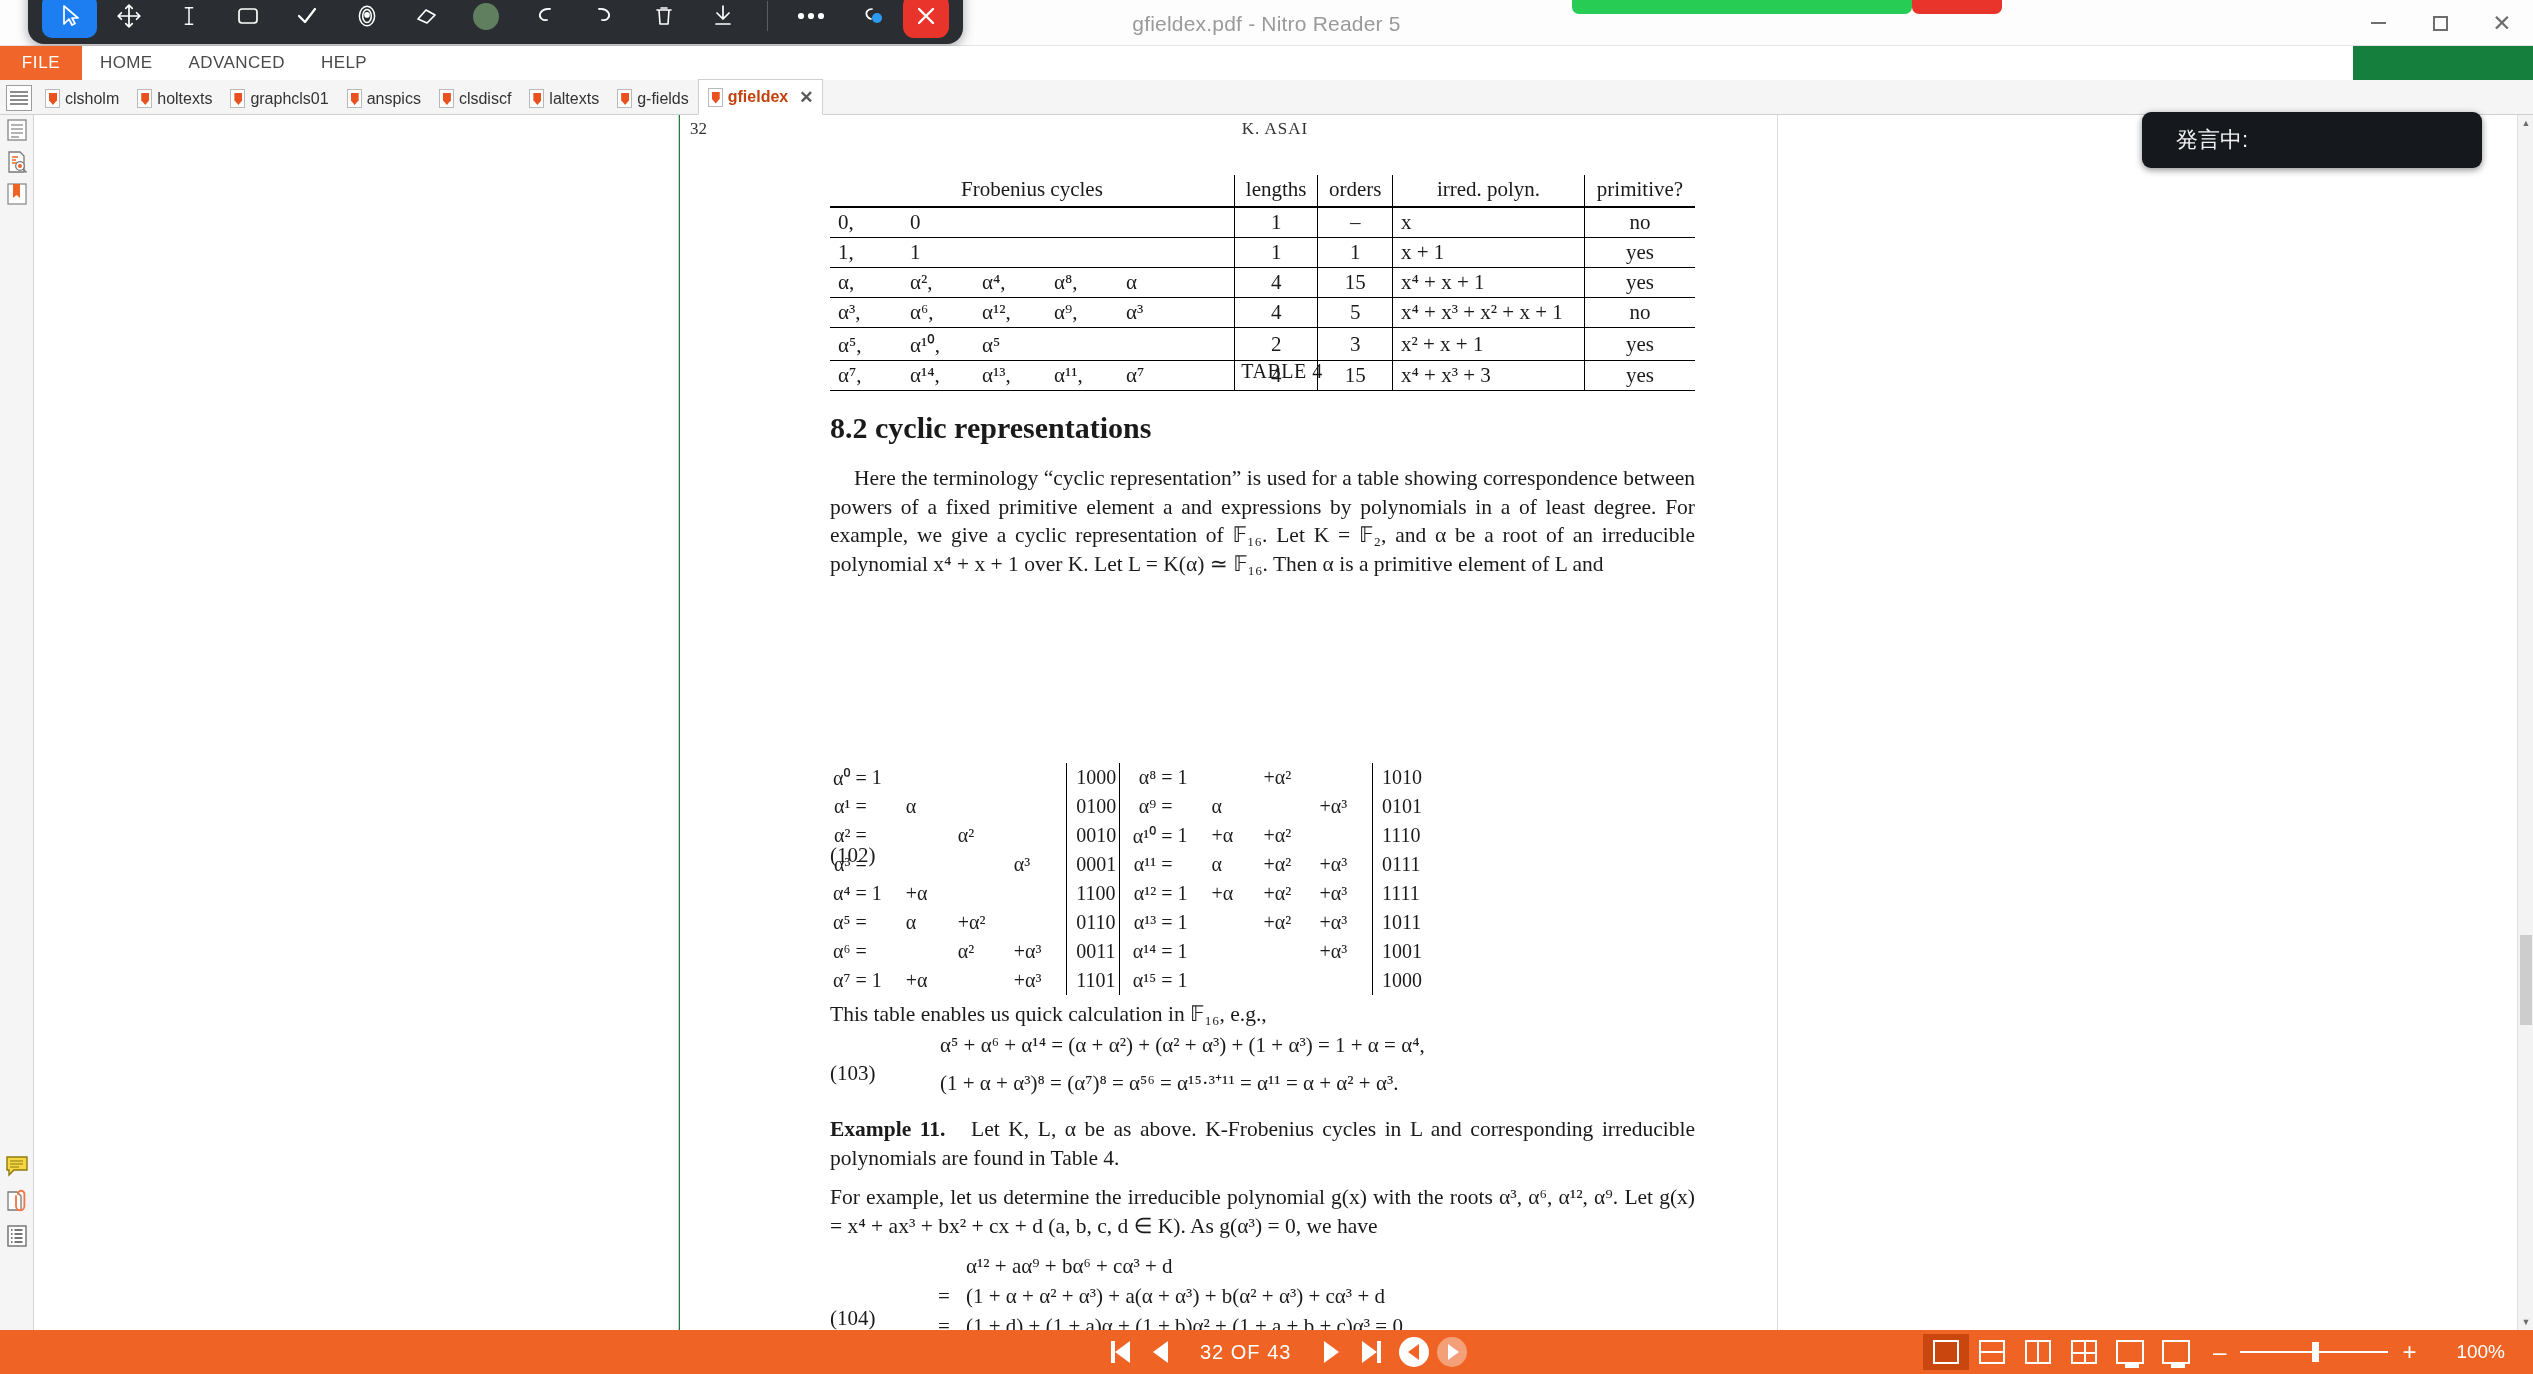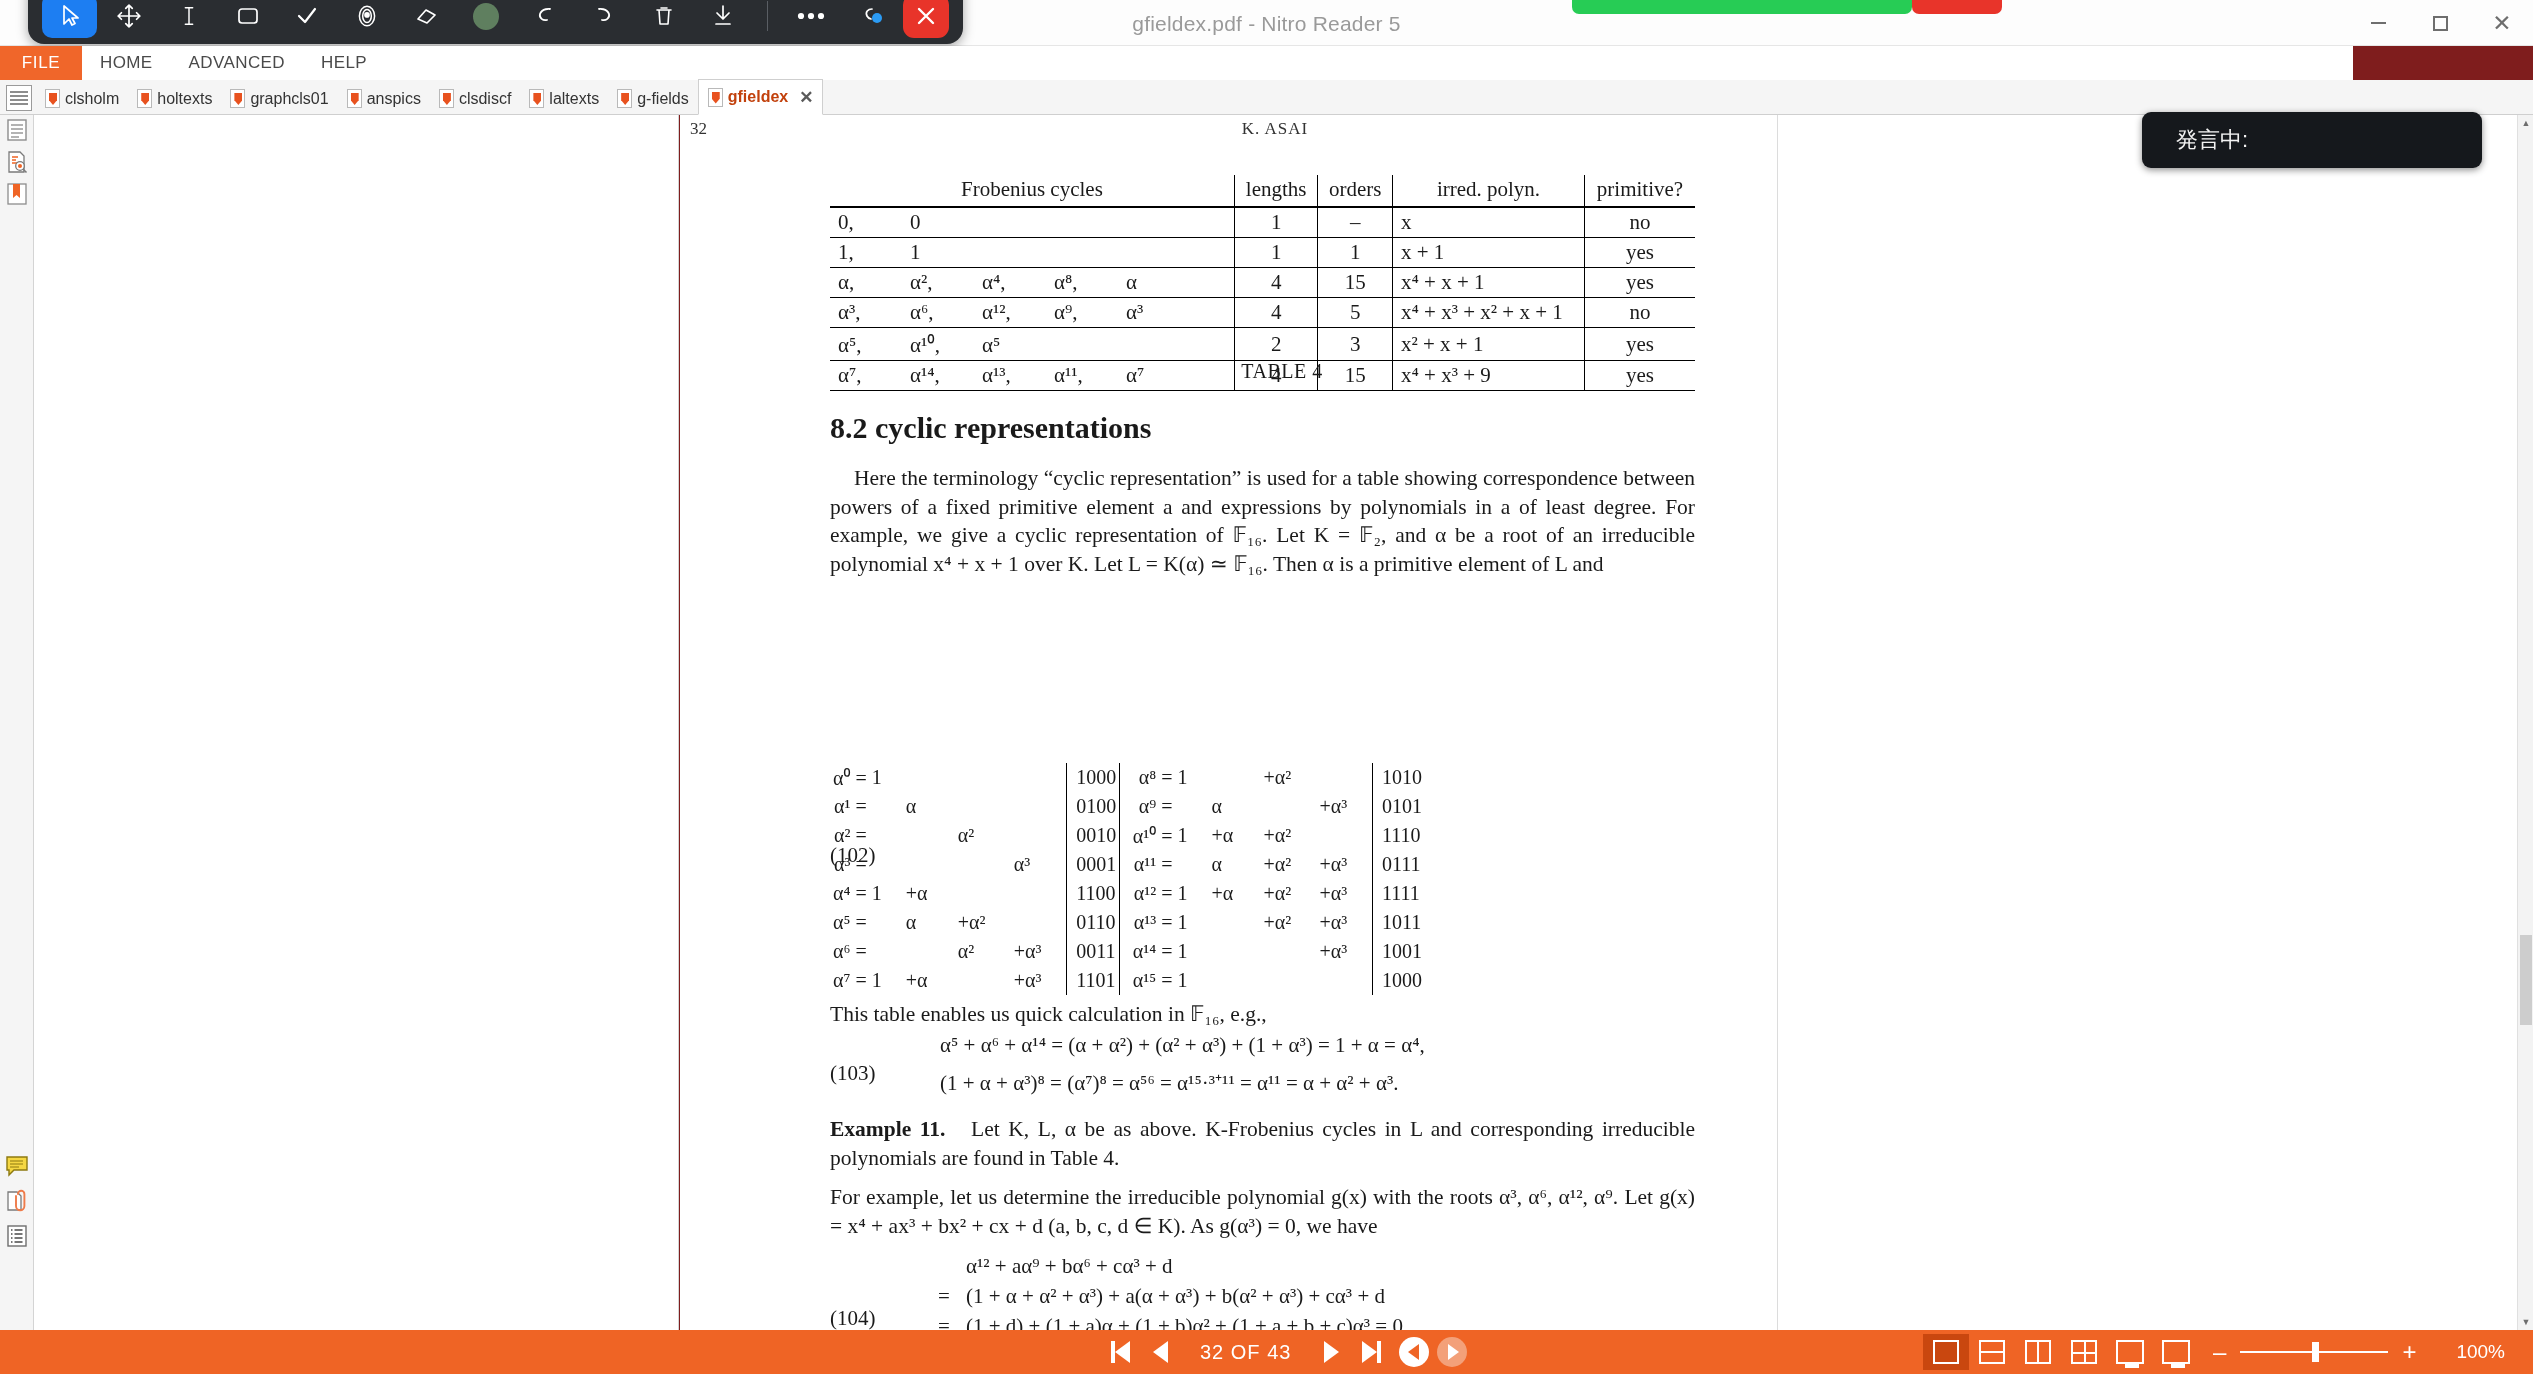--- a/index.html
+++ b/index.html
@@ -2,21 +2,21 @@
 <html><head>
 <meta charset="utf-8">
 <style>
   * { box-sizing: border-box; margin: 0; padding: 0; }
   html, body {
     width: 2533px; height: 1374px;
     background: #ffffff;
     font-family: "Liberation Sans", sans-serif;
     overflow: hidden;
   }
-  #app { position: relative; width: 2533px; height: 1374px; background: #7f1d1d; }
+  #app { position: relative; width: 2533px; height: 1374px; background: #15803d; }
 
   
   .top-strip { position: absolute; top: 0; height: 14px; }
   #strip-green { left: 1572px; width: 340px; background: #27cc55; border-radius: 0 0 7px 7px; }
   #strip-red   { left: 1912px; width: 90px;  background: #e8342a; border-radius: 0 0 7px 7px; }
 
   
   #titlebar {
     position: absolute; top: 0; left: 0; width: 2533px; height: 46px;
     background: #fdfdfd; border-bottom: 1px solid #e6e6e6;
@@ -487,21 +487,21 @@
                 <td><span class="cyc">α⁵,</span><span class="cyc">α¹⁰,</span><span class="cyc">α⁵</span><span class="cyc"></span><span class="cyc"></span></td>
                 <td class="ctr vl">2</td>
                 <td class="ctr vl">3</td>
                 <td class="vl">x² + x + 1</td>
                 <td class="ctr vl">yes</td>
               </tr>
               <tr>
                 <td><span class="cyc">α⁷,</span><span class="cyc">α¹⁴,</span><span class="cyc">α¹³,</span><span class="cyc">α¹¹,</span><span class="cyc">α⁷</span></td>
                 <td class="ctr vl">4</td>
                 <td class="ctr vl">15</td>
-                <td class="vl">x⁴ + x³ + 9</td>
+                <td class="vl">x⁴ + x³ + 3</td>
                 <td class="ctr vl">yes</td>
               </tr>
             </tbody>
         </table>
       </div>
       <div id="table4cap"><span class="sc">TABLE 4</span></div>
 
       <h2 id="sec-head">8.2   cyclic representations</h2>
 
       <p class="para" id="p1"><span class="ind"></span><span>Here the terminology “cyclic representation” is used for a table showing correspondence between powers of a fixed primitive element a and expressions by polynomials in a of least degree. For example, we give a cyclic representation of 𝔽₁₆. Let K = 𝔽₂, and α be a root of an irreducible polynomial x⁴ + x + 1 over K. Let L = K(α) ≃ 𝔽₁₆. Then α is a primitive element of L and</span></p>

